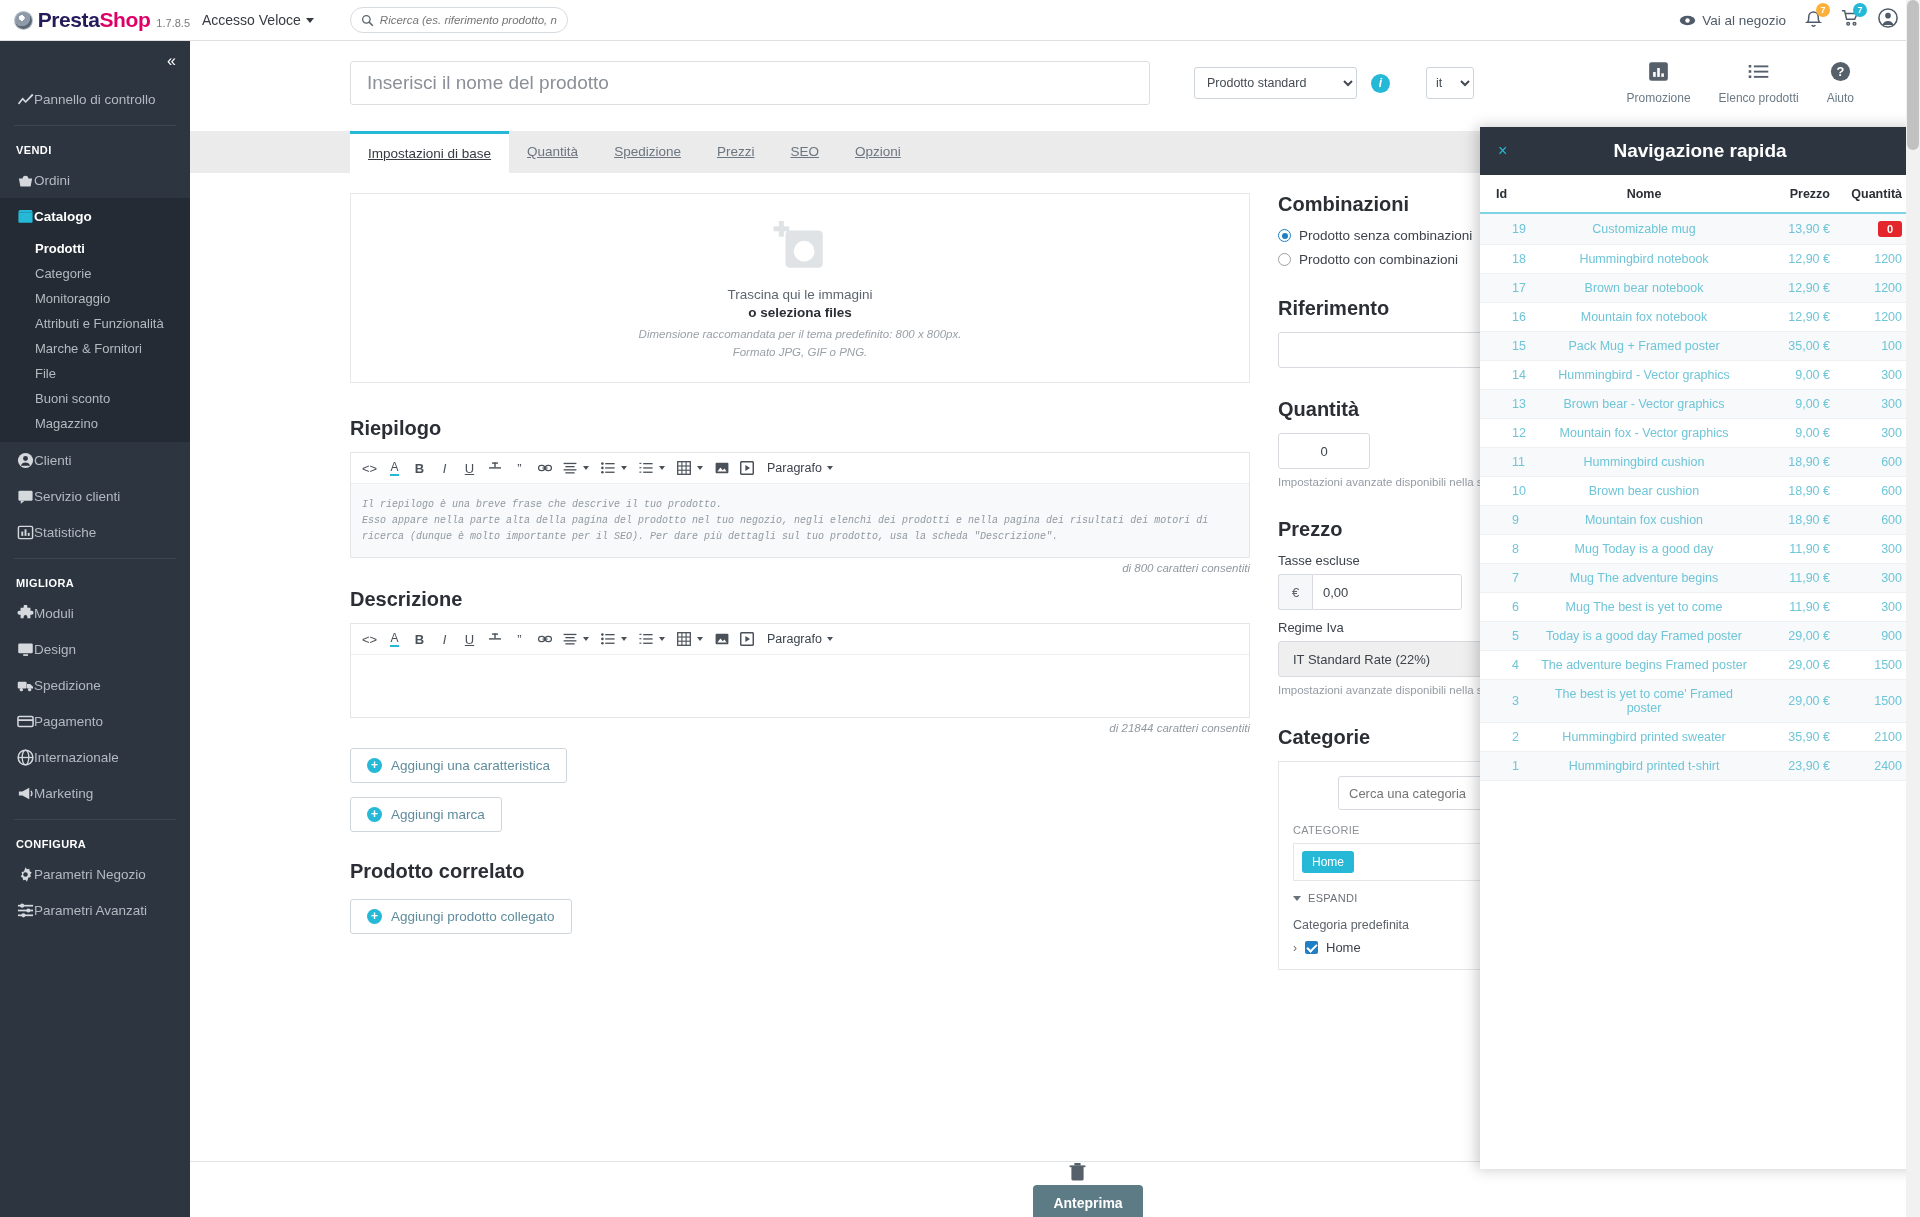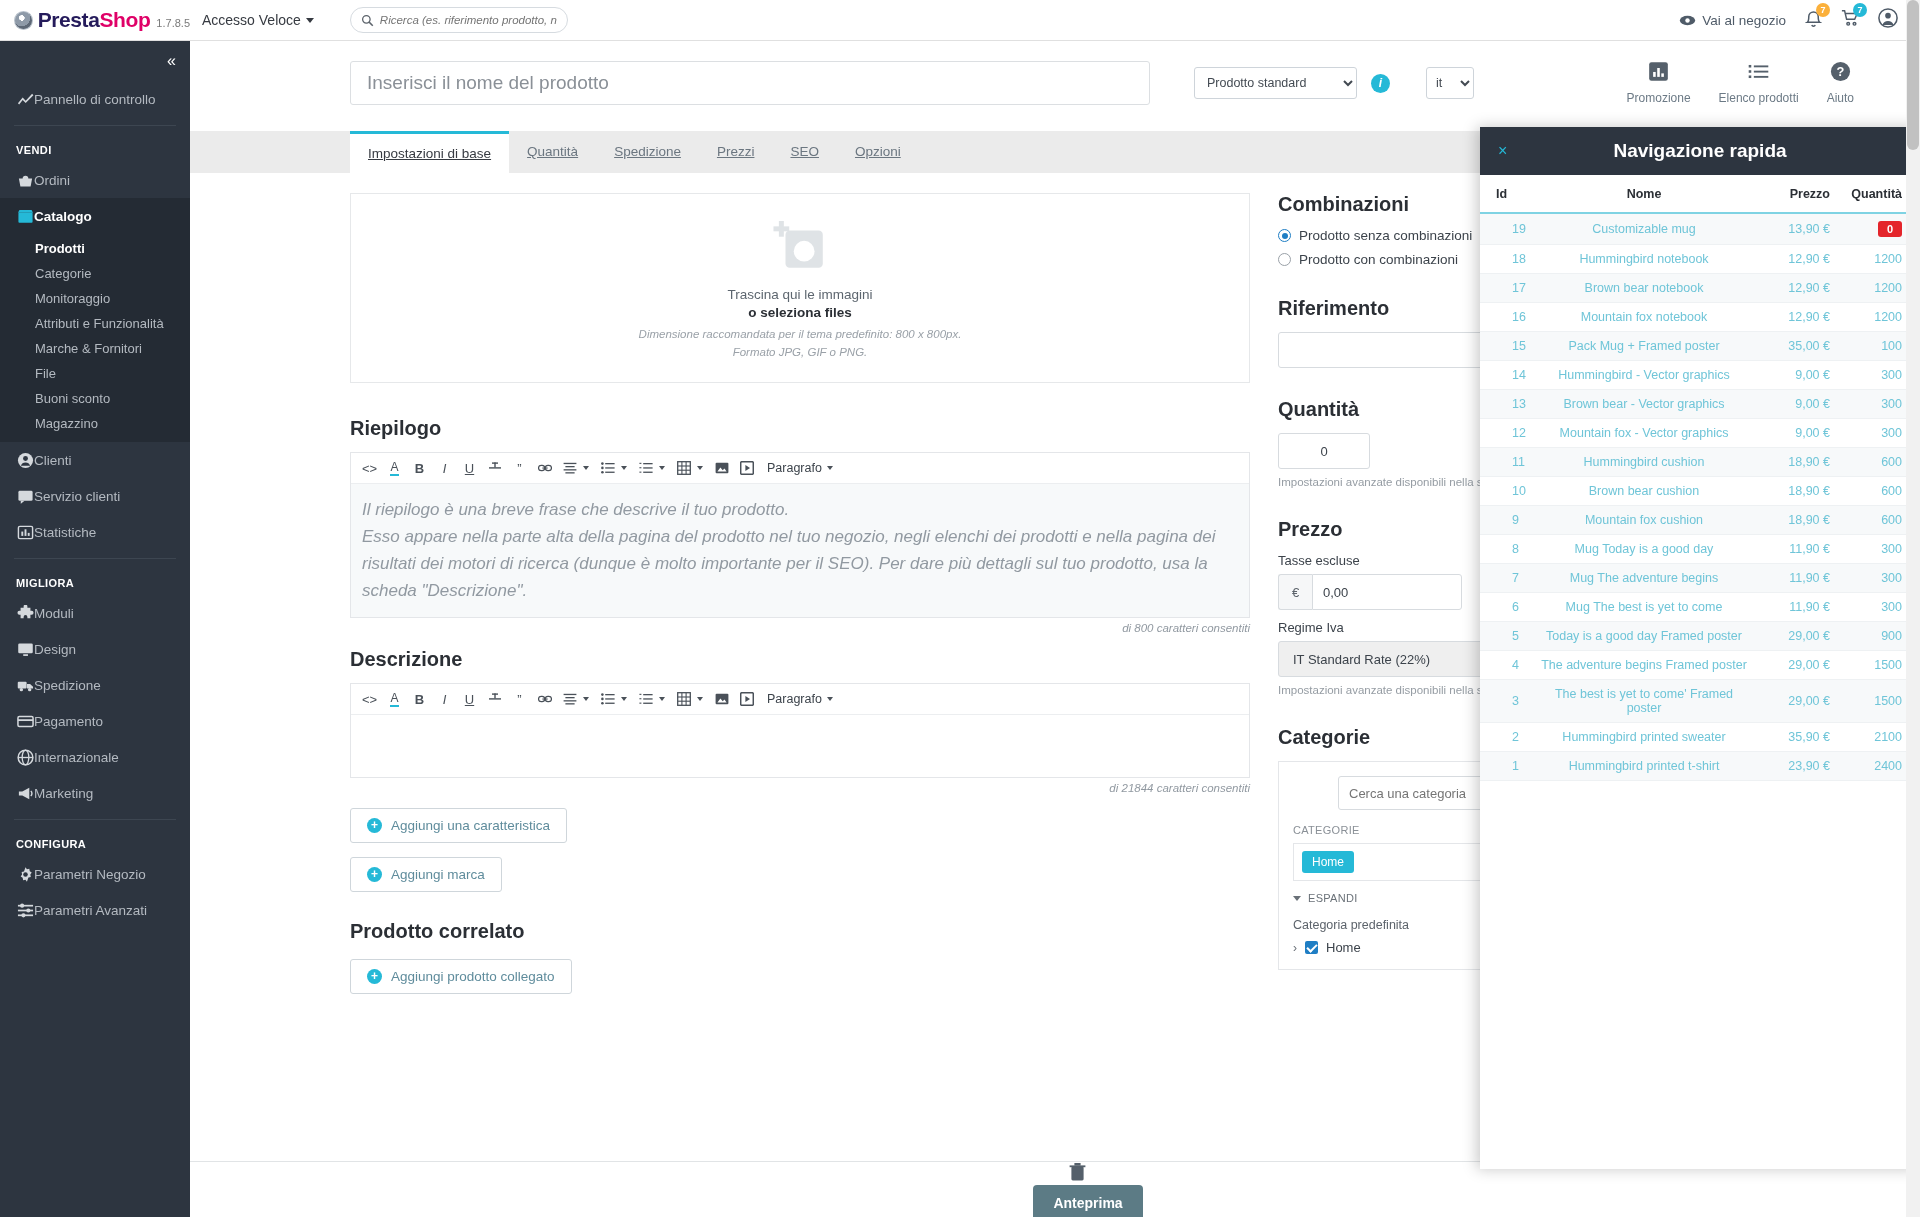--- a/index.html
+++ b/index.html
@@ -154,21 +154,21 @@
   .ed-btn svg { width: 14px; height: 14px; fill: #4a5159; }
   .ed-split { display: flex; align-items: center; cursor: pointer; }
   .ed-caret {
     width: 0; height: 0; border-left: 3.5px solid transparent;
     border-right: 3.5px solid transparent; border-top: 4.5px solid #4a5159;
     margin-left: 1px; margin-right: 6px;
   }
   .ed-para { font-size: 12.5px; color: #3c434b; margin-left: 8px; display: flex; align-items: center; cursor: pointer; }
   .ed-body { background: #f7f9fa; padding: 13px 11px; min-height: 60px; }
   .ed-body.plain { background: #fff; min-height: 62px; }
-  .ed-hint { font-size: 17px; color: #9199a1; font-style: italic; line-height: 1.58; }
+  .ed-hint { font-size: 10px; color: #9199a1; font-style: italic; line-height: 1.58; font-family: Liberation Mono, monospace; }
   .charcount { text-align: right; font-size: 11.5px; color: #9199a1; font-style: italic; margin-top: 4px; }
 
   .btn-outline {
     display: inline-flex; align-items: center; gap: 9px; border: 1px solid #cfd6db;
     border-radius: 3px; background: #fff; padding: 9px 16px; font-size: 13.5px;
     color: #5f8c9c; cursor: pointer; margin-top: 14px;
     font-family: "Liberation Sans", sans-serif;
   }
   .plus-ico {
     width: 15px; height: 15px; border-radius: 50%; background: #25b9d7; color: #fff;

